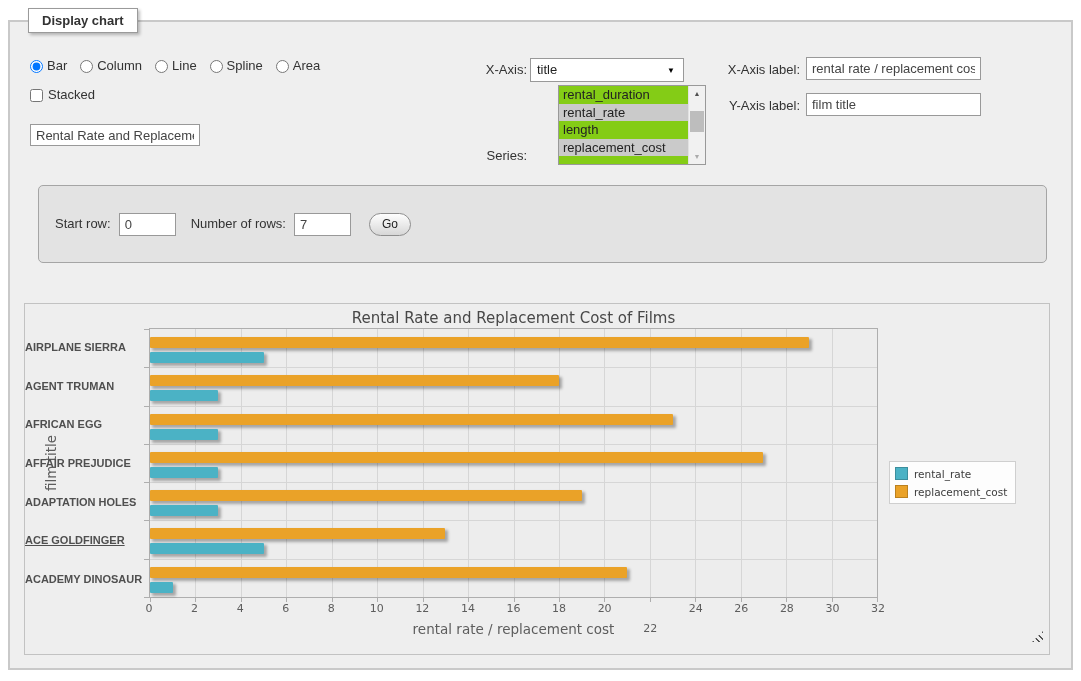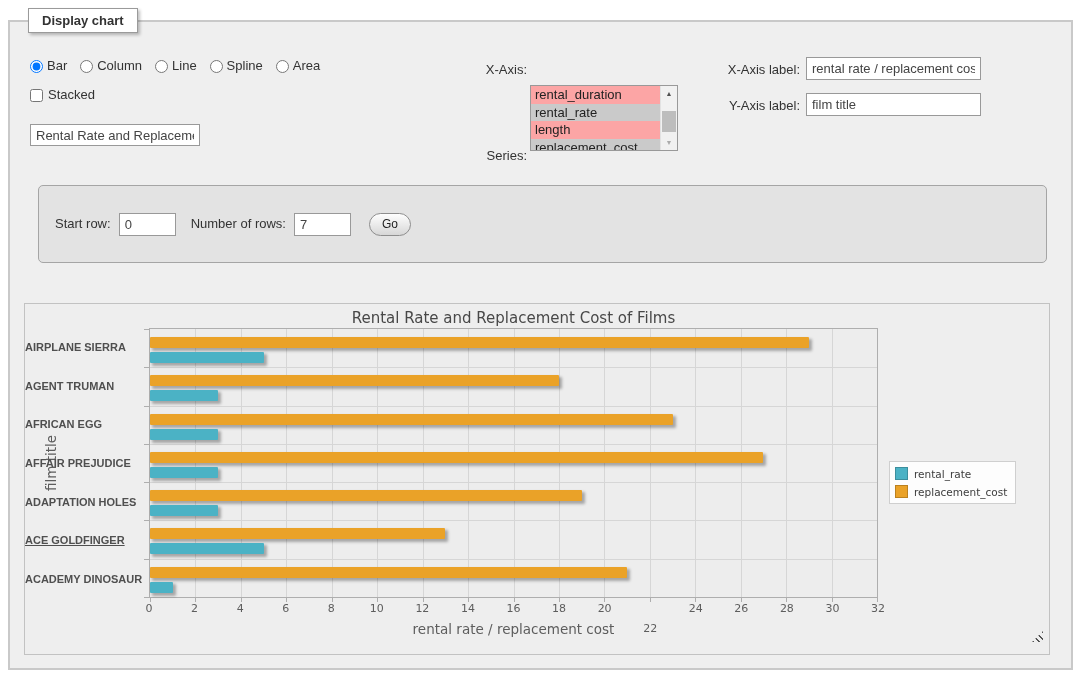--- a/index.html
+++ b/index.html
@@ -27,21 +27,21 @@
   .xaxis-lbl { left:430px; top:40px; width:87px; }
   .series-lbl { left:430px; top:126px; width:87px; }
   .xfield-lbl { left:640px; top:40px; width:150px; }
   .yfield-lbl { left:640px; top:76px; width:150px; }
   .select { left:520px; top:36px; width:154px; height:24px; background:#fff;
     border:1px solid #999; padding:3px 20px 3px 6px; color:#222; cursor:default; }
   .select .arrow { position:absolute; right:8px; top:7px; font-size:8px; color:#000; }
   .xfield-input { left:796px; top:35px; width:175px; height:23px; }
   .yfield-input { left:796px; top:71px; width:175px; height:23px; }
 
-  .listbox { left:520px; top:63px; width:148px; height:66px; background:#fca5a5;
+  .listbox { left:548px; top:63px; width:148px; height:80px; background:#84cc16;
     border:1px solid #999; display:flex; }
   .opts { flex:1; overflow:hidden; }
   .opt { height:17.5px; line-height:17px; padding-left:4px; color:#222; white-space:nowrap; }
   .opt.sel { background:#cacaca; }
   .sb { width:17px; background:#f1f1f1; display:flex; flex-direction:column; border-left:1px solid #e2e2e2; }
   .sb-btn { height:15px; display:flex; align-items:center; justify-content:center;
     font-size:7px; color:#505050; background:#f1f1f1; }
   .sb-btn.dis { color:#ababab; }
   .sb-track { flex:1; position:relative; }
   .sb-thumb { position:absolute; left:1px; right:1px; top:10px; height:21px; background:#bdbdbd; }
@@ -118,20 +118,24 @@
     </div>
 
   <label class="abs check-row">
     <input type="checkbox" style="">
     <span class="lbl">Stacked</span>
   </label>
 
   <input type="text" class="abs title-input" value="Rental Rate and Replacement Cost of Films" style="">
 
   <span class="abs lbl lbl-right xaxis-lbl">X-Axis:</span>
+  <div class="abs select">
+    <span>title</span>
+    <span class="arrow">▼</span>
+  </div>
 
   <span class="abs lbl lbl-right series-lbl">Series:</span>
   <div class="abs listbox">
     <div class="opts">
         <div class="opt">rental_duration</div>
         <div class="opt sel">rental_rate</div>
         <div class="opt">length</div>
         <div class="opt sel">replacement_cost</div>
       </div>
     <div class="sb">

